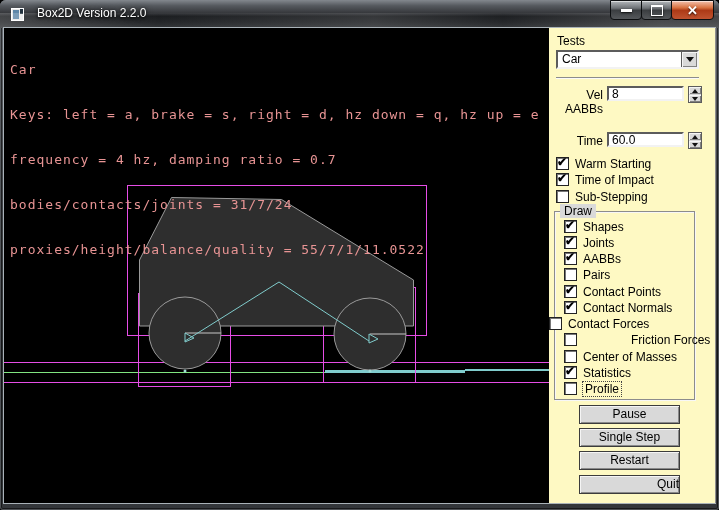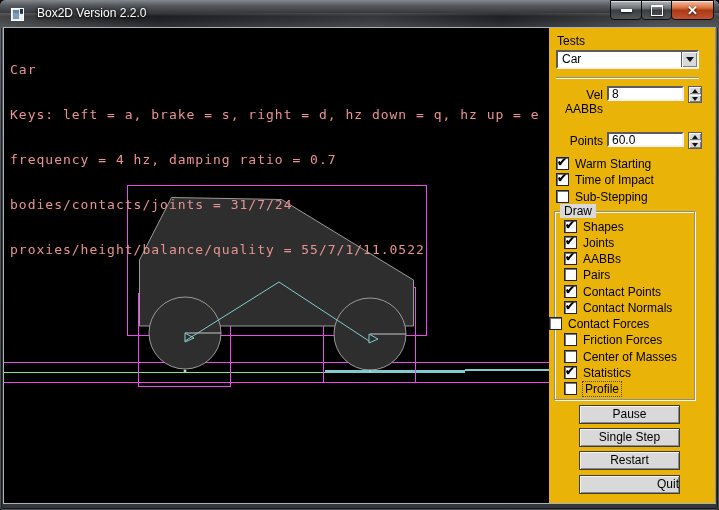--- a/index.html
+++ b/index.html
@@ -47,21 +47,21 @@
   svg.scene{position:absolute;left:0;top:0;}
   .aabb{stroke:var(--c-aabb,#e64de6);fill:none;stroke-width:1;}
   .ground{stroke:var(--c-ground,#80e680);stroke-width:1;fill:none;}
   .joint{stroke:var(--c-joint,#80cccc);fill:none;}
   .jmark{stroke:var(--c-joint,#80cccc);fill:none;stroke-width:1;}
   .body{fill:var(--c-fill,#2e2e2e);stroke:var(--c-outline,#9a9a9a);stroke-width:1;}
   .axis{stroke:#c6c6c6;stroke-width:1;}
   .cpoint{fill:#9fdcd6;}
 
   
-  .panel{position:absolute;left:545px;top:0;width:166px;height:475px;background:#eab308;
+  .panel{position:absolute;left:545px;top:0;width:166px;height:475px;background:#fef9c3;
     color:#000;font-size:12px;border-right:1px solid #8f8f8f;}
   .panel .static-lbl{position:absolute;}
 
   .combo{position:absolute;left:7px;top:22px;width:139px;height:15px;background:#fff;
     border:2px solid;border-color:#5c5c5c #f2f2f2 #f2f2f2 #5c5c5c;}
   .combo-text{position:absolute;left:4px;top:0px;line-height:15px;}
   .combo-btn{position:absolute;right:0;top:0;width:15px;height:15px;background:#d9d9d9;
     border-left:1px solid #5c5c5c;box-shadow:inset 1px 1px 0 #f5f5f5,inset -1px -1px 0 #808080;
     display:flex;align-items:center;justify-content:center;}
   .tri-down{width:0;height:0;border-left:4px solid transparent;border-right:4px solid transparent;
@@ -183,21 +183,21 @@
               <i class="tri-up-s"></i>
             </span>
           <span class="spbtn">
               <i class="tri-down-s"></i>
             </span>
         </span>
       </div>
 
 
       <div class="srow" style="top:104px;">
-        <span class="slabel">Points</span>
+        <span class="slabel">Time</span>
         <input class="sinput" value="60.0" style="">
         <span class="spin">
           <span class="spbtn">
               <i class="tri-up-s"></i>
             </span>
           <span class="spbtn">
               <i class="tri-down-s"></i>
             </span>
         </span>
       </div>
@@ -254,21 +254,21 @@
       <div class="cb on" style="left:15px;top:273px;">
         <span class="box">
             <span class="mark">✔</span>
           </span>
         <span class="lbl">Contact Normals</span>
       </div>
       <div class="cb" style="left:0;top:289px;">
         <span class="box"></span>
         <span class="lbl">Contact Forces</span>
       </div>
-      <div class="cb" style="left:15px;top:305px;">
+      <div class="cb" style="left:15px;top:305px;gap:48px;">
         <span class="box"></span>
         <span class="lbl">Friction Forces</span>
       </div>
       <div class="cb" style="left:15px;top:322px;">
         <span class="box"></span>
         <span class="lbl">Center of Masses</span>
       </div>
       <div class="cb on" style="left:15px;top:338px;">
         <span class="box">
             <span class="mark">✔</span>

